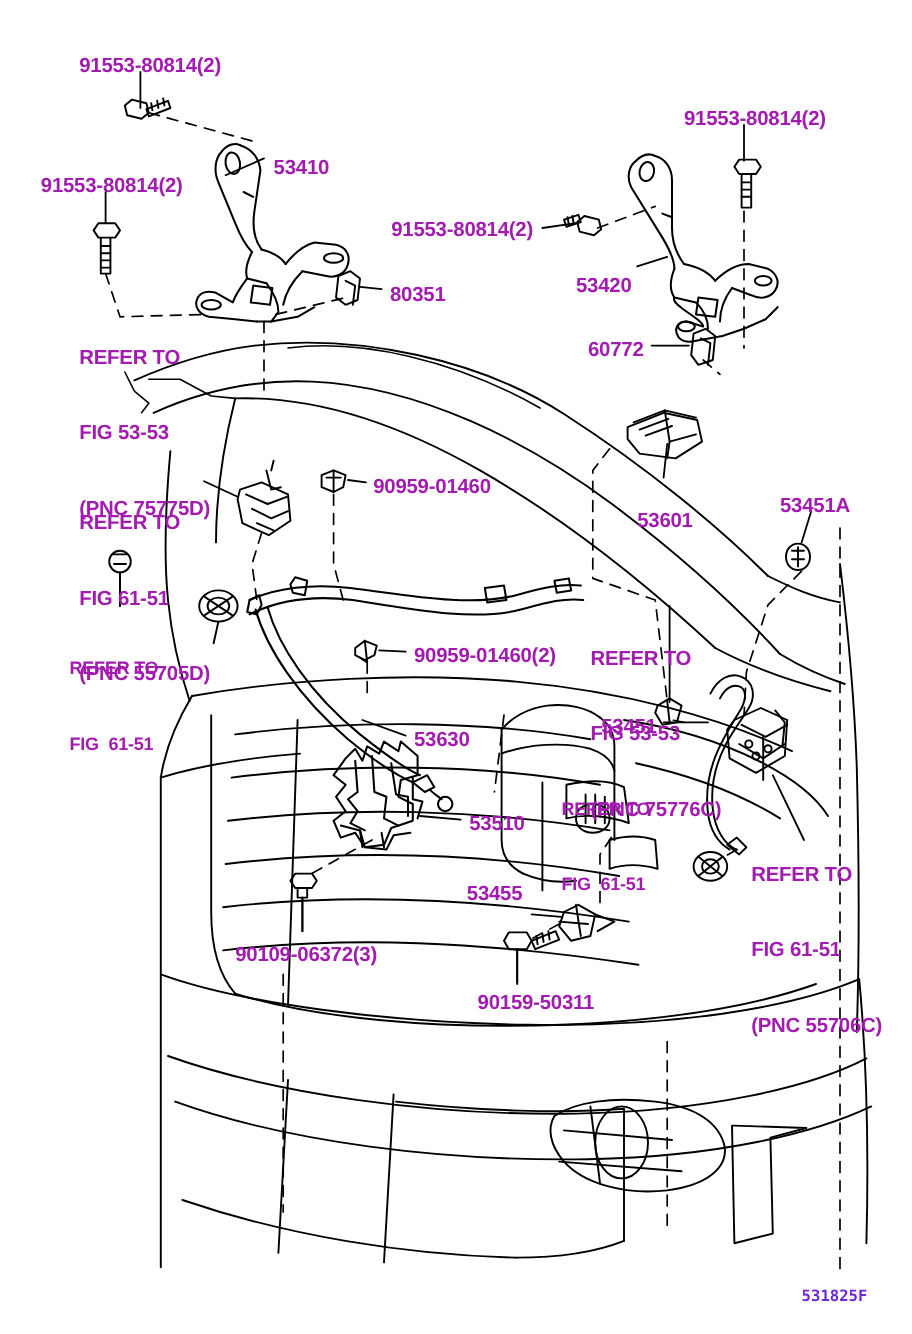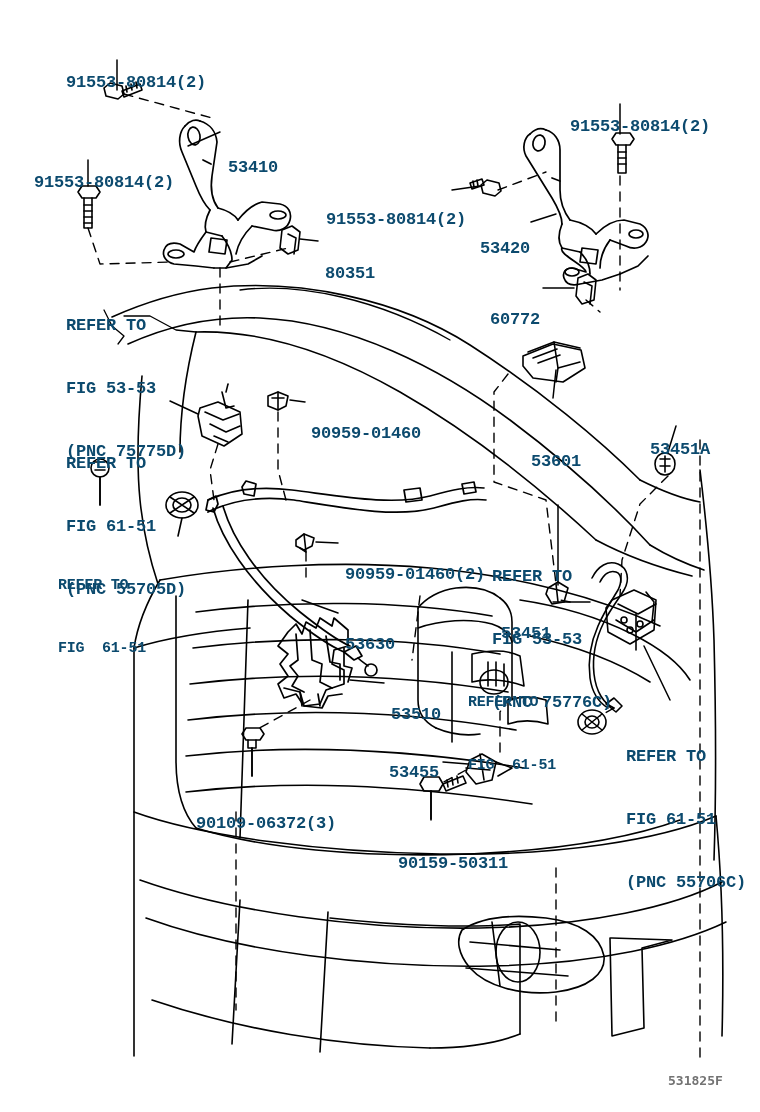--- a/index.html
+++ b/index.html
@@ -1,24 +1,24 @@
 <!DOCTYPE html>
 <html><head>
 <meta charset="utf-8">
 <style>
   html,body{margin:0;padding:0;background:#ffffff;}
   body{width:760px;height:1112px;overflow:hidden;
        font-family:"DejaVu Sans Mono","Liberation Mono",monospace;}
   #stage{position:relative;width:760px;height:1112px;background:#fff;}
   svg.layer{position:absolute;left:0;top:0;width:760px;height:1112px;}
-  .lbl{position:absolute;color:#0c4a6e;font-weight:bold;
-       font-family:Liberation Mono, monospace;
-       font-size:17px;letter-spacing:-0.2px;white-space:pre;line-height:20px;margin-top:28px;}
+  .lbl{position:absolute;color:#a21caf;font-weight:bold;
+       font-family:Liberation Sans, sans-serif;
+       font-size:17px;letter-spacing:-0.2px;white-space:pre;line-height:20px;}
   .lbl.multi{line-height:21px;}
-  .figcode{position:absolute;color:#737373;font-weight:bold;
+  .figcode{position:absolute;color:#6d28d9;font-weight:bold;
            font-family:"DejaVu Sans Mono","Liberation Mono",monospace;
            font-size:13px;letter-spacing:0px;}
 </style>
 </head>
 <body>
 
 <div id="stage">
 
   <svg class="layer" viewBox="0 0 760 1112">
     <g fill="none" stroke="#000" stroke-width="1.6" stroke-linejoin="round" stroke-linecap="round">
@@ -343,21 +343,21 @@
 
     </g>
   </svg>
 
   <div>
     <div class="lbl" style="left:66px;top:45px">91553-80814(2)</div>
     <div class="lbl" style="left:228px;top:130px">53410</div>
     <div class="lbl" style="left:34px;top:145px">91553-80814(2)</div>
     <div class="lbl" style="left:570px;top:89px">91553-80814(2)</div>
     <div class="lbl" style="left:326px;top:182px">91553-80814(2)</div>
-    <div class="lbl" style="left:480px;top:211px">53420</div>
+    <div class="lbl" style="left:480px;top:228px">53420</div>
     <div class="lbl" style="left:325px;top:236px">80351</div>
     <div class="lbl" style="left:490px;top:282px">60772</div>
     <div class="lbl" style="left:311px;top:396px">90959-01460</div>
     <div class="lbl" style="left:531px;top:424px">53601</div>
     <div class="lbl" style="left:650px;top:412px">53451A</div>
     <div class="lbl" style="left:345px;top:537px">90959-01460(2)</div>
     <div class="lbl" style="left:345px;top:607px">53630</div>
     <div class="lbl" style="left:501px;top:596px">53451</div>
     <div class="lbl" style="left:391px;top:677px">53510</div>
     <div class="lbl" style="left:389px;top:735px">53455</div>

